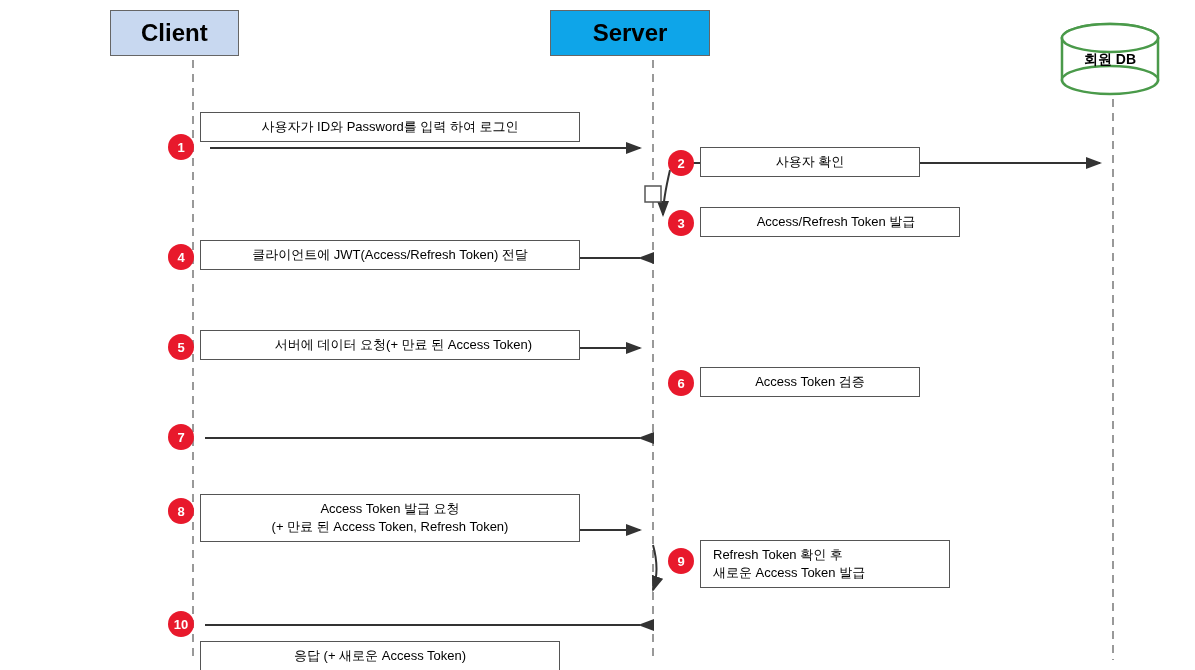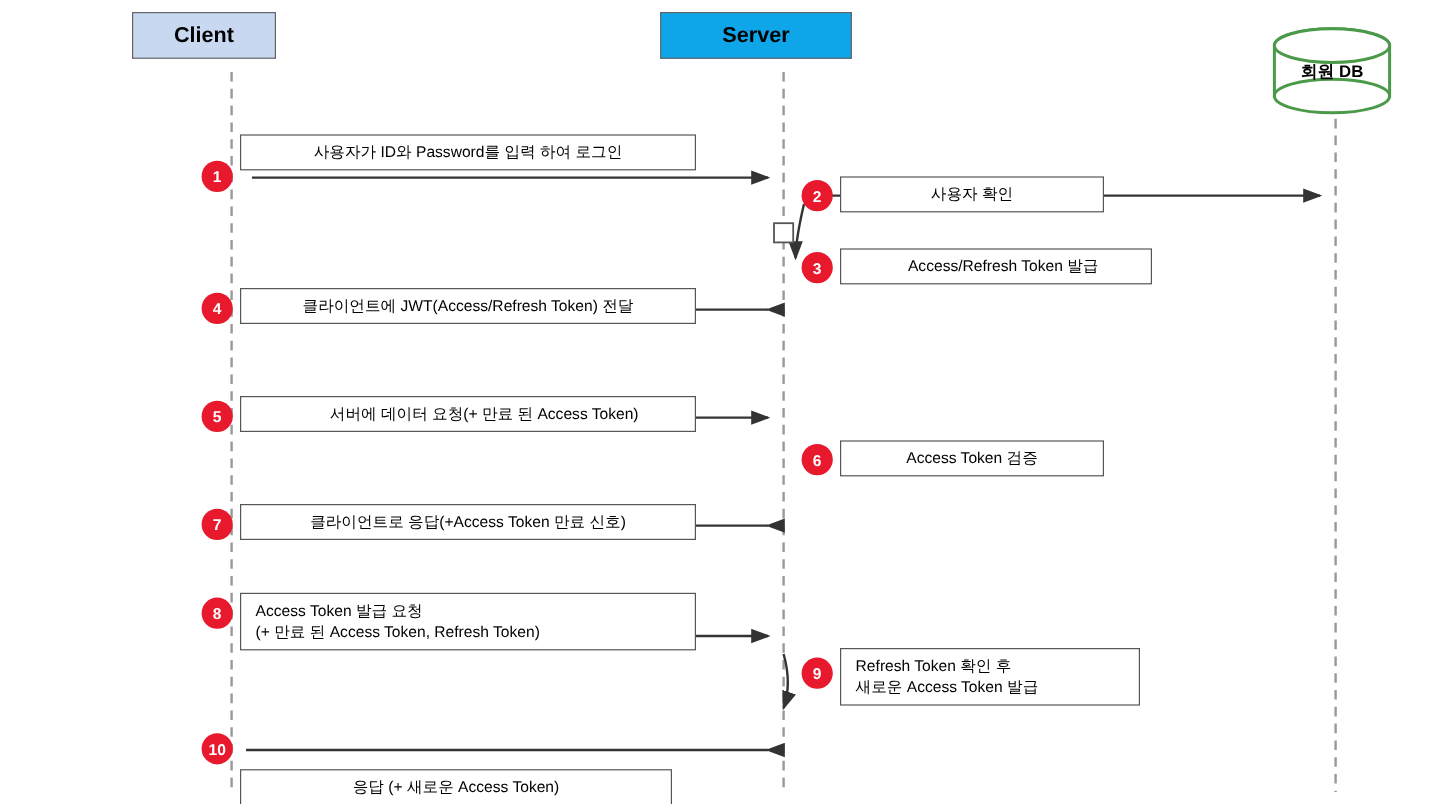--- a/index.html
+++ b/index.html
@@ -17,21 +17,21 @@
       position: relative;
       width: 1195px;
       height: 670px;
       background: #fff;
     }
 
     
     .header-box {
       border: 1.5px solid #666;
       padding: 8px 30px;
-      font-size: 18px;
+      font-size: 24px;
       font-weight: bold;
       text-align: center;
       background: #fff;
     }
 
     .header-client {
       background: #c8d8f0;
       border-color: #666;
       min-width: 120px;
     }
@@ -176,28 +176,25 @@
   <div class="step-circle" style="left:668px; top:370px;">
     <span>6</span>
   </div>
   <div class="step-box" style="left:700px; top:367px; min-width:220px;">
     <span>Access Token 검증</span>
   </div>
 
   <div class="step-circle" style="left:168px; top:424px;">
     <span>7</span>
   </div>
-  <div class="step-box" style="left:200px; top:420px; min-width:380px;">
-    <span>클라이언트로 응답(+Access Token 만료 신호)</span>
-  </div>
 
   <div class="step-circle" style="left:168px; top:498px;">
     <span>8</span>
   </div>
-  <div class="step-box" style="left:200px; top:494px; min-width:380px; white-space:normal; width:340px; text-align:left;">
+  <div class="step-box" style="left:200px; top:494px; min-width:380px; white-space:normal; width:340px; text-align:center;">
     <span>Access Token 발급 요청<br>(+ 만료 된 Access Token, Refresh Token)</span>
   </div>
 
   <div class="step-circle" style="left:668px; top:548px;">
     <span>9</span>
   </div>
   <div class="step-box" style="left:700px; top:540px; min-width:240px; white-space:normal; width:250px; text-align:left;">
     <span>Refresh Token 확인 후<br>새로운 Access Token 발급</span>
   </div>
 

